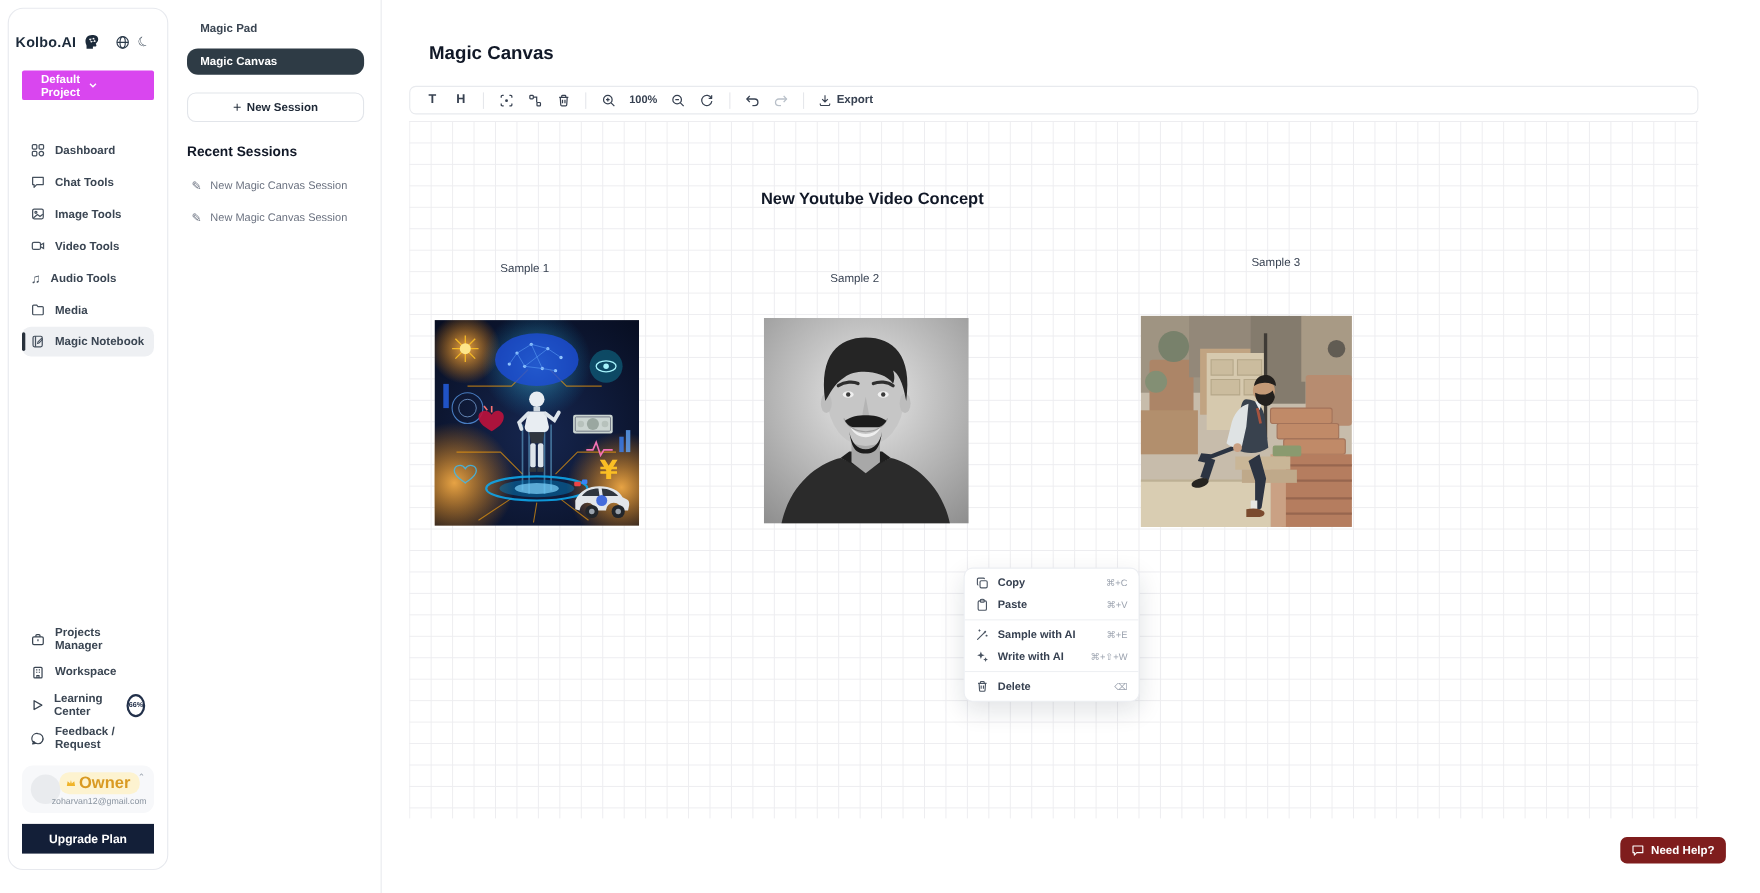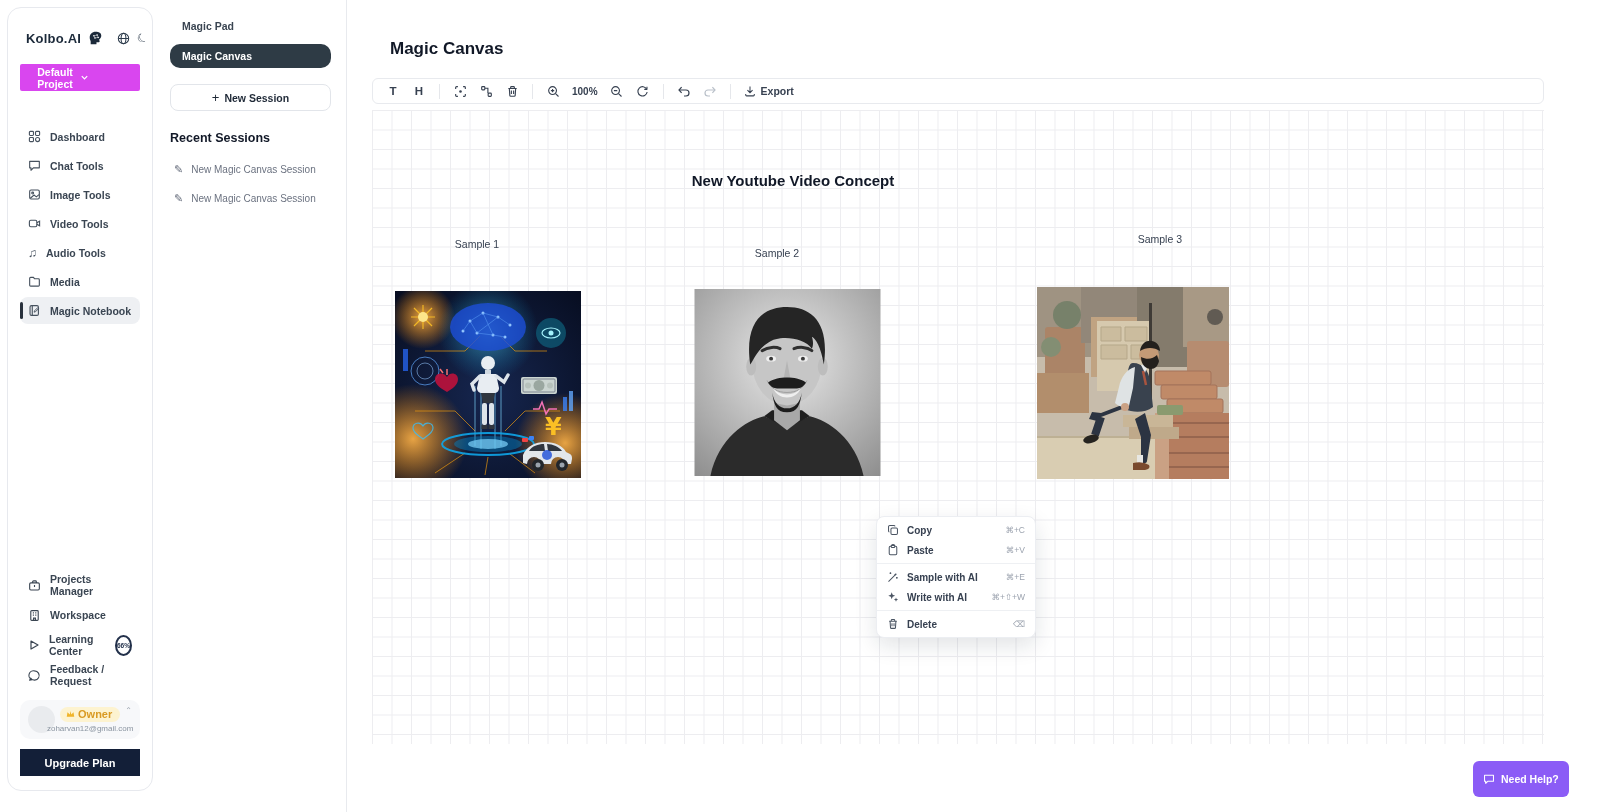--- a/index.html
+++ b/index.html
@@ -1,38 +1,38 @@
 <!DOCTYPE html>
 <html><head>
 <meta charset="utf-8">
 <style>
   * { box-sizing: border-box; margin: 0; padding: 0; }
   html,body { width:1600px; height:812px; background:#fff; font-family:"Liberation Sans",sans-serif; overflow:hidden; position:relative; color:#1f2937; }
 
   
   .sidebar { position:absolute; left:7px; top:7px; width:146px; height:784px; background:#fff; border:1px solid #e7e9ee; border-radius:14px; padding:14px 12px; display:flex; flex-direction:column; }
-  .logo-row { display:flex; align-items:center; gap:7px; padding:8px 4px 0 6px; }
+  .logo-row { display:flex; align-items:center; gap:7px; padding:8px 4px 0 6px;justify-content:flex-end; }
   .logo-text { font-size:13px; font-weight:800; color:#1c2a3a; letter-spacing:.2px; }
   .logo-row .spacer { flex:1; }
   .icon-btn { width:16px; height:16px; display:flex; align-items:center; justify-content:center; color:#2b3a4a; cursor:pointer; }
   .moon-glyph { font-size:12px; transform:rotate(-25deg); color:#2b3a4a; }
   .project-select { margin-top:18px; width:100%; height:27px; background:#d946ef; color:#fff; border:none; border-radius:2px; font-size:10.5px; font-weight:600; display:flex; align-items:center; padding:0 10px; cursor:pointer; font-family:inherit; }
   .project-select span { flex:1; text-align:center; }
   .nav { margin-top:32px; display:flex; flex-direction:column; gap:2px; }
   .nav-item { display:flex; align-items:center; gap:9px; height:27px; padding:0 8px; border-radius:8px; font-size:10.5px; font-weight:600; color:#3a4552; cursor:pointer; position:relative; }
   .nav-item .ic { color:#46515e; }
   .nav-item.active { background:#eef0f3; }
   .nav-item.active::before { content:""; position:absolute; left:0; top:5px; bottom:5px; width:3px; border-radius:2px; background:#28313c; }
   .sidebar-bottom { margin-top:auto; display:flex; flex-direction:column; }
   .foot-item { display:flex; align-items:center; gap:9px; height:30px; padding:0 8px; font-size:10.5px; font-weight:600; color:#3a4552; cursor:pointer; }
   .progress-ring { margin-left:2px; width:21px; height:21px; border:2px solid #22304a; border-radius:50%; display:flex; align-items:center; justify-content:center; font-size:6.5px; font-weight:700; color:#22304a; }
   .user-card { margin-top:10px; background:#f7f8fa; border-radius:10px; padding:6px 8px; display:flex; align-items:center; gap:8px; cursor:pointer; }
   .avatar { width:27px; height:27px; border-radius:50%; background:#e9ebee; flex:none; }
   .user-meta { display:flex; flex-direction:column; align-items:center; gap:2px; flex:1; min-width:0; }
-  .owner-badge { background:#fdf3d0; color:#d99a23; font-size:11px; font-weight:700; border-radius:9px; padding:1px 8px 2px 6px; display:flex; align-items:center; gap:3px; }
+  .owner-badge { background:#fdf3d0; color:#d99a23; font-size:15px; font-weight:700; border-radius:9px; padding:1px 8px 2px 6px; display:flex; align-items:center; gap:3px; }
   .user-email { font-size:8px; color:#8a94a0; white-space:nowrap; }
   .user-chevron { color:#9aa3ad; font-size:8px; align-self:flex-start; }
   .upgrade-btn { margin-top:10px; height:27px; background:#131f38; color:#fff; border:none; border-radius:0; font-size:11px; font-weight:700; cursor:pointer; font-family:inherit; }
 
   
   .session-panel { position:absolute; left:155px; top:0; width:192px; height:812px; border-right:1px solid #e8eaee; background:#fff; padding:14px 15px; }
   .sp-item { font-size:10.5px; font-weight:600; color:#3a4552; padding:6px 12px; cursor:pointer; }
   .sp-item.pill-active { background:#2e3b45; color:#fff; border-radius:10px; height:24px; display:flex; align-items:center; margin-top:6px; font-weight:700; }
   .new-session-btn { margin-top:16px; width:100%; height:27px; background:#fff; border:1px solid #e2e5ea; border-radius:8px; font-size:10.5px; font-weight:600; color:#1f2937; display:flex; align-items:center; justify-content:center; gap:5px; cursor:pointer; font-family:inherit; }
   .recent-heading { margin:20px 0 10px 0; font-size:12.5px; font-weight:800; color:#111827; }
@@ -58,21 +58,21 @@
   .sample-img svg { width:100%; height:100%; display:block; }
 
   
   .ctx-menu { position:absolute; left:876px; top:516px; width:160px; background:#fff; border:1px solid #eceef2; border-radius:8px; box-shadow:0 8px 22px rgba(20,30,50,.12); padding:3px 0; z-index:50; }
   .ctx-item { display:flex; align-items:center; gap:8px; height:20px; padding:0 10px; font-size:10px; font-weight:600; color:#374151; cursor:pointer; }
   .ctx-item .ic { color:#4b5563; }
   .ctx-shortcut { margin-left:auto; font-size:8.5px; color:#9ca3af; font-weight:400; }
   .ctx-div { height:1px; background:#eef0f3; margin:3px 0; }
 
   
-  .need-help { position:absolute; left:1473px; top:761px; height:36px; background:#8b5cf6; color:#fff; border:none; border-radius:6px; display:flex; align-items:center; gap:6px; padding:0 10px; font-size:10.5px; font-weight:700; cursor:pointer; font-family:inherit; }
+  .need-help { position:absolute; left:1473px; top:761px; height:24px; background:#7f1d1d; color:#fff; border:none; border-radius:6px; display:flex; align-items:center; gap:6px; padding:0 10px; font-size:10.5px; font-weight:700; cursor:pointer; font-family:inherit; }
 
   .ic { display:inline-flex; }
   .ic svg { display:block; }
 </style>
 </head>
 <body>
 
 <aside class="sidebar">
   <div class="logo-row">
     <span class="logo-text">Kolbo.AI</span>

